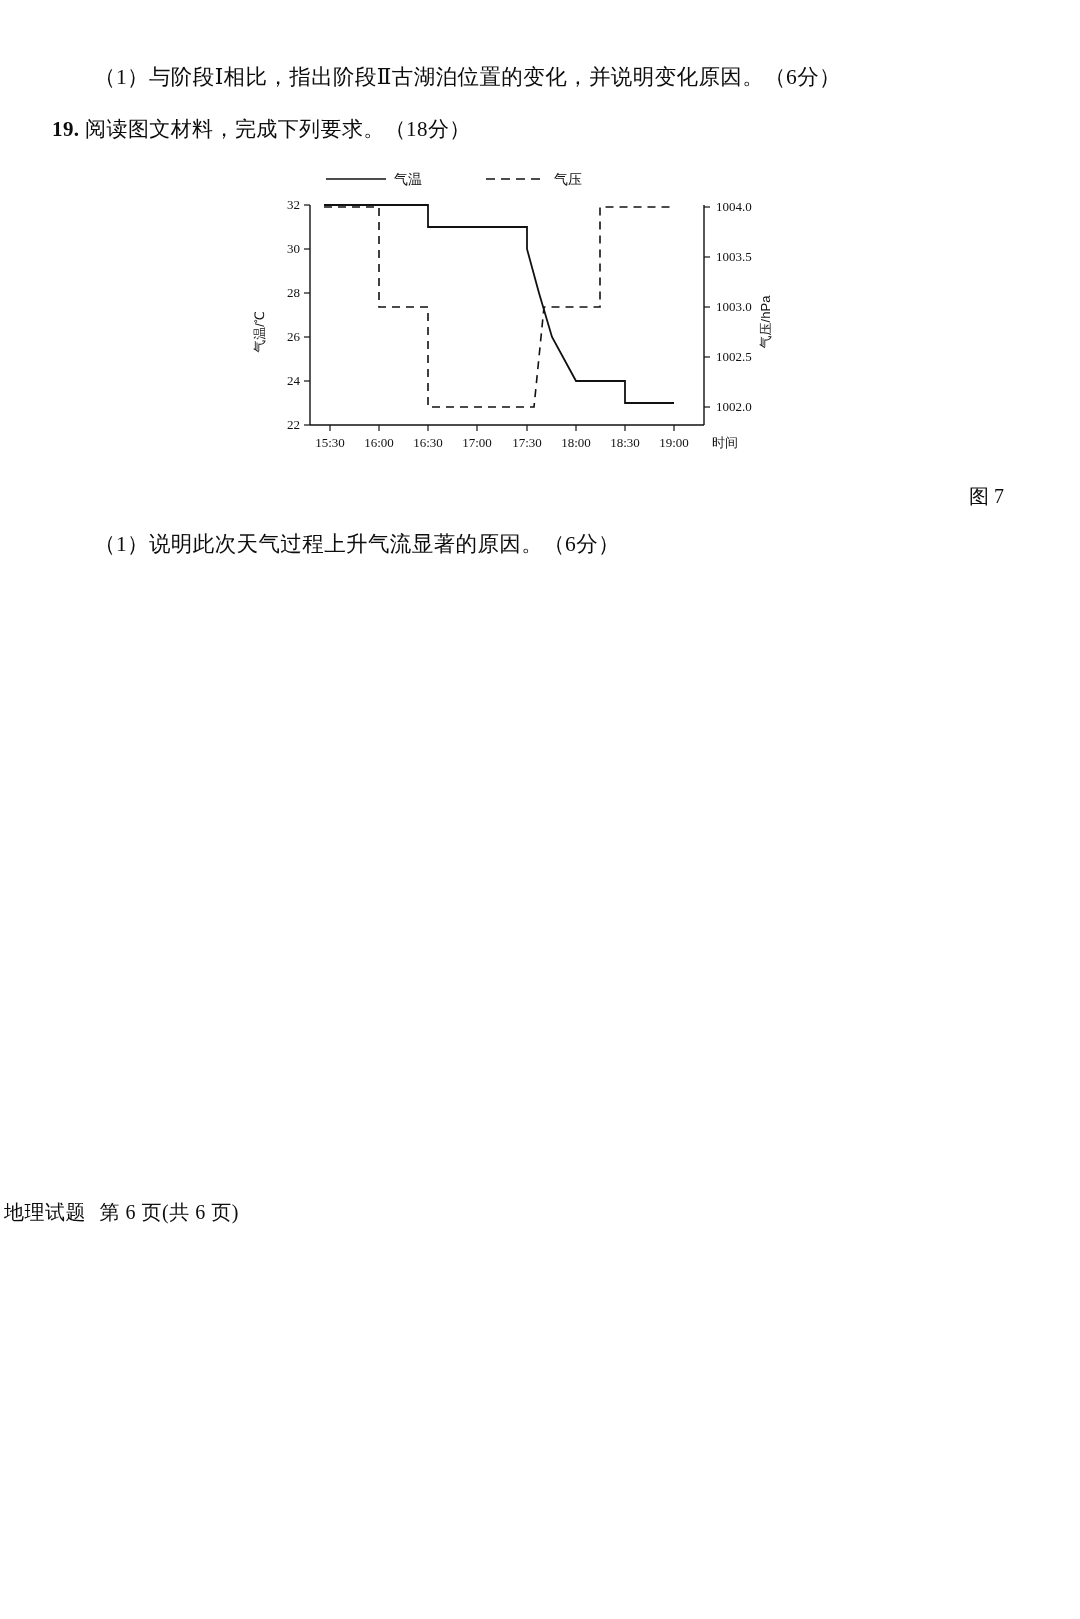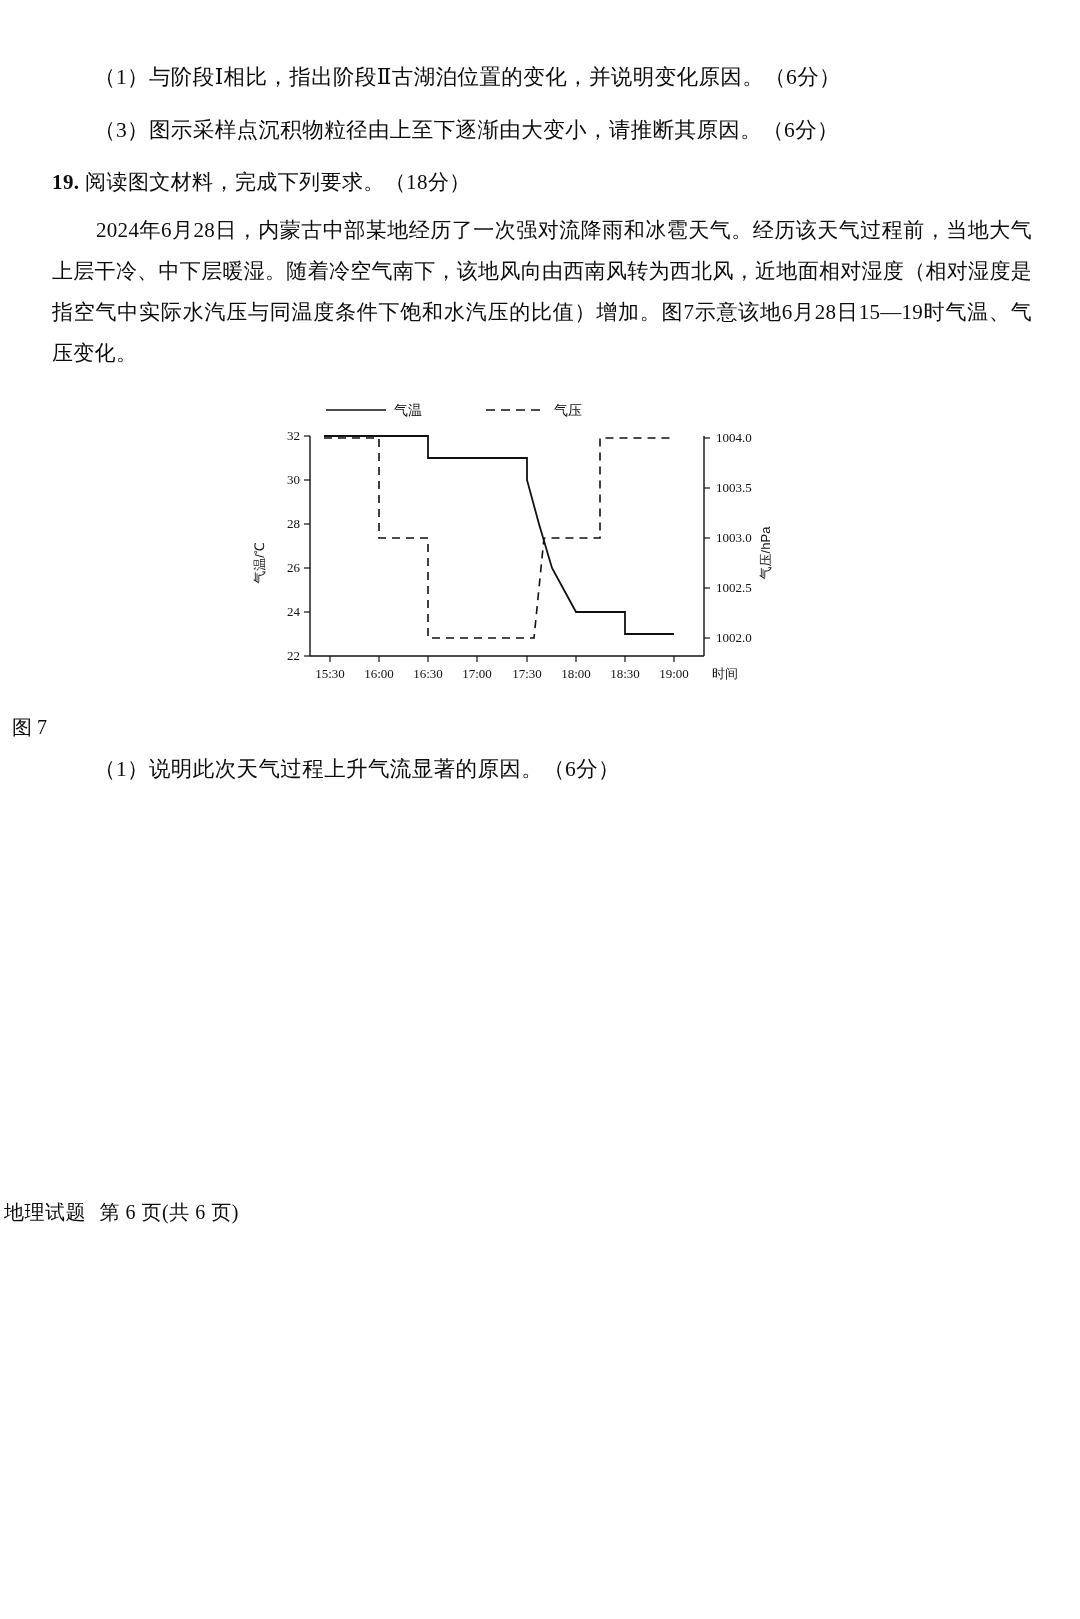--- a/index.html
+++ b/index.html
@@ -64,24 +64,24 @@
   .chart-area {
     position: absolute;
     left: 182px;
     top: 0;
     width: 560px;
     height: 320px;
     text-decoration: underline;
   }
   .chart-caption {
     position: absolute;
-    left: 0;
+    left: 12px;
     top: 326px;
     width: 980px;
-    text-align: left;
+    text-align: right;
     font-size: 20px;
     padding-left: 0px;
   }
   .caption-inner {
     display: inline-block;
     transform: translateX(-40px);
   }
 
   
   .footer {
@@ -112,28 +112,26 @@
     fill: #111;
   }
 </style>
 </head>
 <body>
 
 <div class="page">
   <div class="content">
 
     <div class="q-line">（1）与阶段Ⅰ相比，指出阶段Ⅱ古湖泊位置的变化，并说明变化原因。（6分）</div>
-    <div class="q-line">（3）图示采样点沉积物粒径由上至下逐渐由大变小，请推断其原因。（6分）</div>
 
     <div class="big-q">
       <span class="num">19.</span>
       <span>阅读图文材料，完成下列要求。（18分）</span>
     </div>
 
-    <div class="para first">2024年6月28日，内蒙古中部某地经历了一次强对流降雨和冰雹天气。经历该天气过程前，当地大气上层干冷、中下层暖湿。随着冷空气南下，该地风向由西南风转为西北风，近地面相对湿度（相对湿度是指空气中实际水汽压与同温度条件下饱和水汽压的比值）增加。图7示意该地6月28日15—19时气温、气压变化。</div>
 
     <div class="figure-wrap">
       <div class="chart-area">
         <svg width="560" height="320" viewBox="0 0 560 320">
 
           <g>
             <line x1="92" y1="22" x2="152" y2="22" stroke="#111" stroke-width="1.6"></line>
             <text class="legend-text" x="160" y="27">气温</text>
             <line x1="252" y1="22" x2="312" y2="22" stroke="#111" stroke-width="1.6" stroke-dasharray="9,6"></line>
             <text class="legend-text" x="320" y="27">气压</text>
@@ -199,21 +197,21 @@
           <polyline fill="none" stroke="#111" stroke-width="1.8" points="90,48 194,48 194,70 243,70 293,70 293,92 305,136 318,180 342,224 391,224 391,246 440,246"></polyline>
 
           <polyline fill="none" stroke="#111" stroke-width="1.6" stroke-dasharray="8,6" points="90,50 145,50 145,150 194,150 194,250 293,250 300,250 310,150 342,150 366,150 366,50 440,50"></polyline>
         </svg>
       </div>
       <div class="chart-caption">
         <span class="caption-inner">图 7</span>
       </div>
     </div>
 
-    <div class="q-line" style="margin-top:6px">（1）说明此次天气过程上升气流显著的原因。（6分）</div>
+    <div class="q-line" style="margin-top:12px">（1）说明此次天气过程上升气流显著的原因。（6分）</div>
 
   </div>
 
   <div class="footer">
     <span>地理试题</span>
     <span>第 6 页(共 6 页)</span>
   </div>
 </div>
 
 </body></html>

